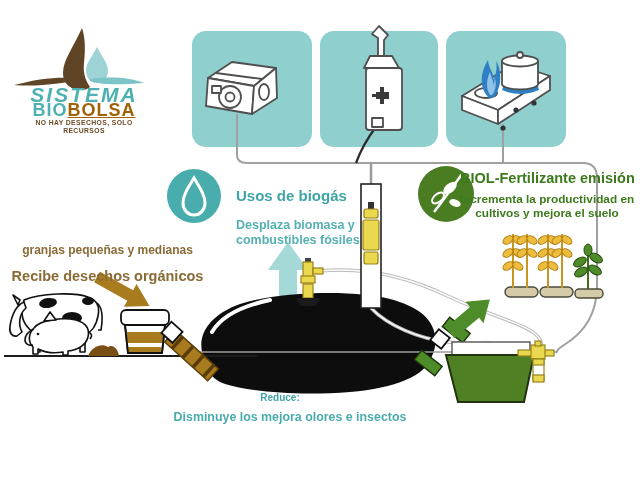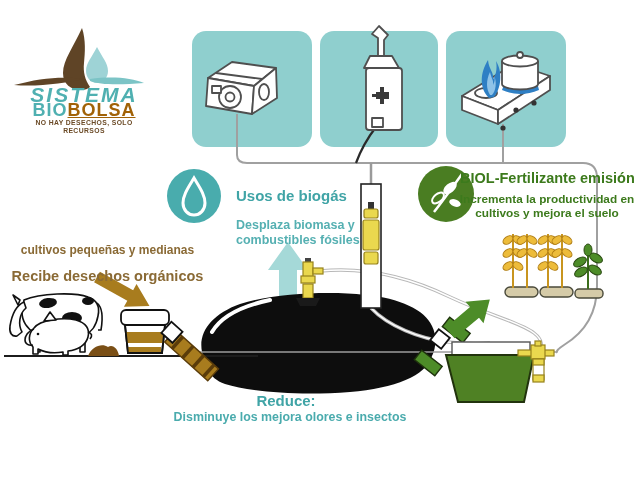--- a/index.html
+++ b/index.html
@@ -12,21 +12,21 @@
   .logo-sistema{left:20px;top:82px;width:128px;text-align:center;font-size:21px;color:#4fb0b1;letter-spacing:2px;font-style:italic;}
   .logo-brand{left:20px;top:100px;width:128px;text-align:center;font-size:18px;letter-spacing:1px;color:#4fb0b1;}
   .logo-brand .bolsa{color:#a16207;text-decoration:underline;}
   .logo-tag{left:18px;top:119px;width:132px;text-align:center;font-size:6.8px;letter-spacing:.4px;color:#6b4a26;}
   .uses-title{left:236px;top:175px;font-size:15px;color:#40a4a6;margin-top:12px;}
   .uses-sub{left:236px;top:196px;font-size:12.5px;color:#55b0b2;margin-top:22px;}
   .biol-title{left:460px;top:170px;font-size:14.5px;color:#3c7a1c;}
   .biol-sub{left:452px;top:192px;width:190px;text-align:center;font-size:11.8px;color:#3c7a1c;}
   .intake-title{left:5px;top:225px;width:205px;text-align:center;font-size:14.5px;color:#8a6a35;margin-top:43px;}
   .intake-sub{left:5px;top:243px;width:205px;text-align:center;font-size:12px;color:#8a6a35;}
-  .reduce-title{left:161px;top:392px;width:250px;text-align:center;font-size:15px;color:#40a4a6;}
+  .reduce-title{left:155px;top:392px;width:250px;text-align:center;font-size:10px;color:#40a4a6;}
   .reduce-lines{left:150px;top:410px;width:280px;text-align:center;font-size:12.4px;color:#4aabad;}
 </style>
 </head>
 <body>
 
 <div class="canvas">
 
   <div class="usebox" id="box1"></div>
   <div class="usebox" id="box2"></div>
   <div class="usebox" id="box3"></div>
@@ -283,20 +283,20 @@
     <div>combustibles fósiles</div>
   </div>
 
   <div class="txt biol-title">BIOL-Fertilizante emisión</div>
   <div class="txt biol-sub">
     <div>Incrementa la productividad en</div>
     <div>cultivos y mejora el suelo</div>
   </div>
 
   <div class="txt intake-title">Recibe desechos orgánicos</div>
-  <div class="txt intake-sub">cultivos pequeñas y medianas</div>
+  <div class="txt intake-sub">granjas pequeñas y medianas</div>
 
   <div class="txt reduce-title">Reduce:</div>
   <div class="txt reduce-lines">
     <div>Disminuye los mejora olores e insectos</div>
   </div>
 
 </div>
 
 </body></html>

